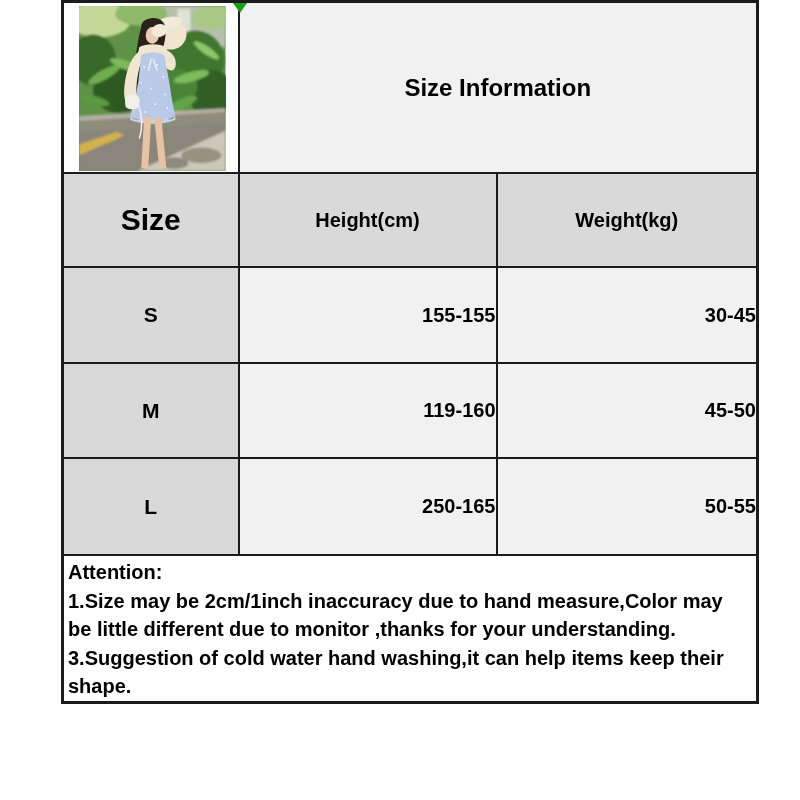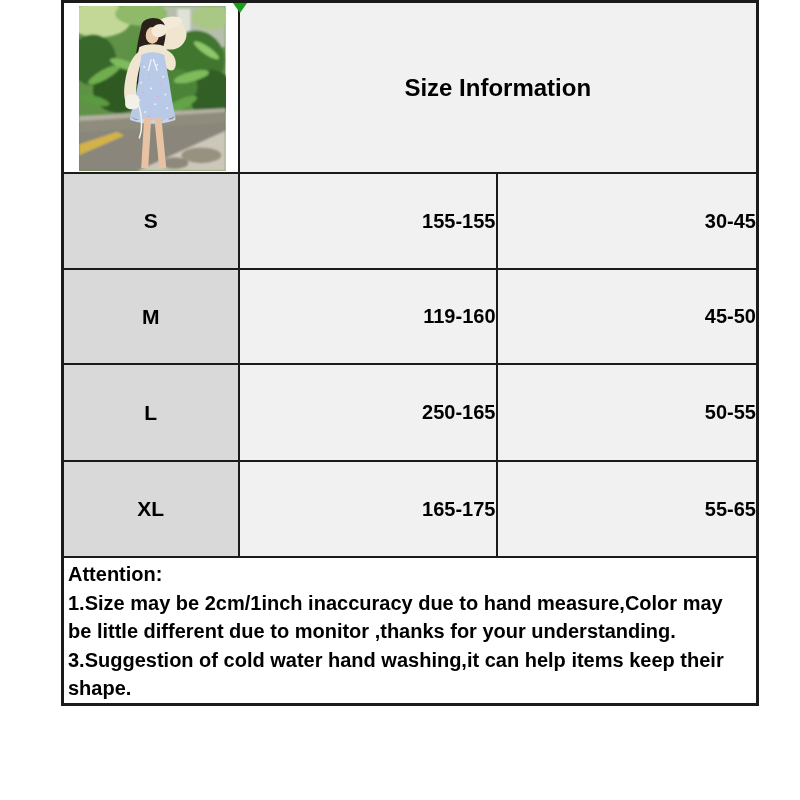--- a/index.html
+++ b/index.html
@@ -146,44 +146,44 @@
               <path d="M75 114 L82 113 L87 165 L80 165 Z" fill="#e7c3a4"></path>
             </g>
           </svg>
         </td>
         <td class="title-cell" colspan="2">
           <span class="corner-marker"></span>
           <span>Size Information</span>
         </td>
       </tr>
 
+      <tr class="r-head">
+        <th class="size-head">Size</th>
+        <th class="col-head">Height(cm)</th>
+        <th class="col-head">Weight(kg)</th>
+      </tr>
 
       <tr class="r-s">
         <td class="size-col">S</td>
         <td class="val">155-155</td>
         <td class="val">30-45</td>
       </tr>
 
       <tr class="r-m">
         <td class="size-col">M</td>
         <td class="val">119-160</td>
         <td class="val">45-50</td>
       </tr>
 
       <tr class="r-l">
         <td class="size-col">L</td>
         <td class="val">250-165</td>
         <td class="val">50-55</td>
       </tr>
 
-      <tr class="r-xl">
-        <td class="size-col">XL</td>
-        <td class="val">165-175</td>
-        <td class="val">55-65</td>
-      </tr>
 
       <tr class="r-note">
         <td class="attention-cell" colspan="3">
           <div>Attention:</div>
           <div>1.Size may be 2cm/1inch inaccuracy due to hand measure,Color may be little different due to monitor ,thanks for your understanding.</div>
           <div>3.Suggestion of cold water hand washing,it can help items keep their shape.</div>
         </td>
       </tr>
     </tbody>
   </table>

